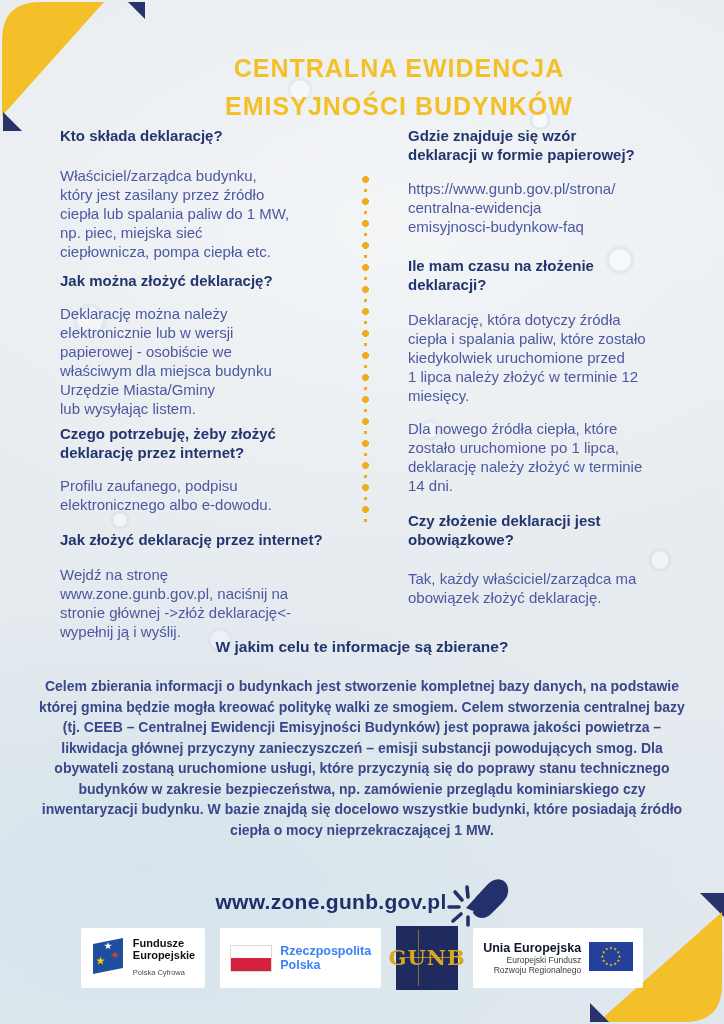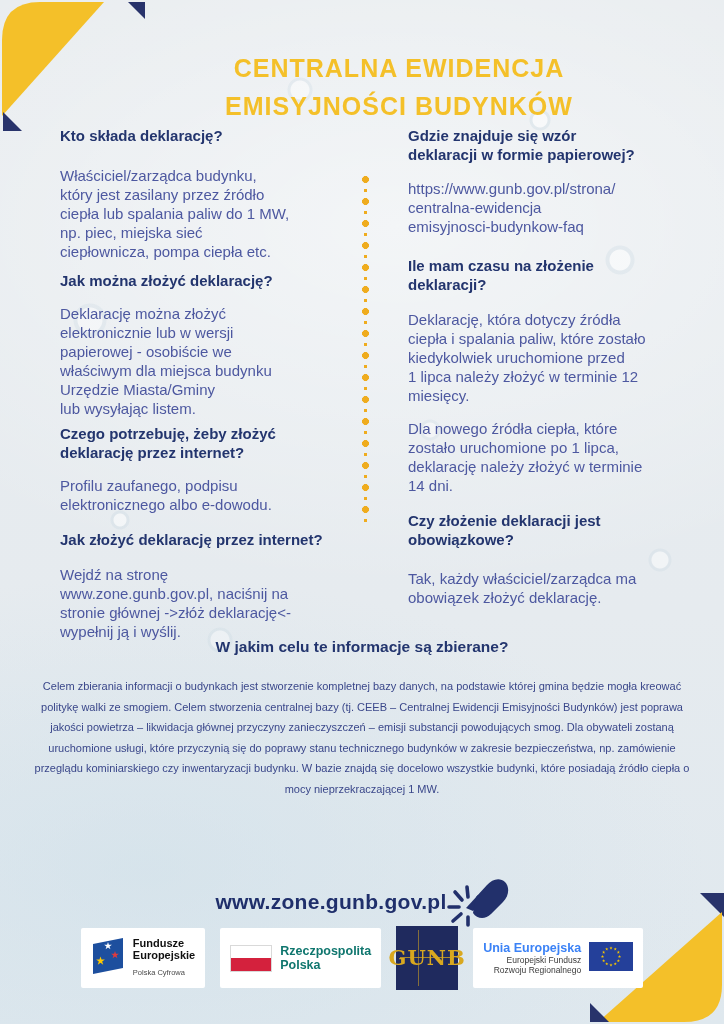--- a/index.html
+++ b/index.html
@@ -51,53 +51,53 @@
     background-size:7px 22px,7px 22px;
     background-position:0 0,0 11px;
     background-repeat:repeat-y,repeat-y;
   }
   .purpose-heading{
     position:absolute;top:638px;left:0;width:724px;text-align:center;
     color:#23356e;font-size:15.5px;font-weight:bold;margin:0;
   }
   .purpose-body{
     position:absolute;top:676px;left:30px;width:664px;text-align:center;
-    color:#3a478a;font-size:11px;line-height:20.5px;margin:0;
+    color:#3a478a;font-size:14px;line-height:20.5px;margin:0;font-weight:bold;
   }
   .website-row{
     position:absolute;top:872px;left:0;width:724px;height:60px;
     display:flex;align-items:center;justify-content:center;
   }
   .website-url{color:#1f2f6b;font-size:21px;font-weight:bold;letter-spacing:.3px;}
   .logos{
     position:absolute;top:926px;left:0;width:724px;
     display:flex;align-items:center;justify-content:center;gap:15px;
   }
   .logo-box{
     background:#fff;border-radius:2px;display:flex;align-items:center;gap:8px;
     padding:8px 10px;height:44px;box-sizing:content-box;
   }
   .fe-text b{display:block;font-size:11px;line-height:12px;color:#101010;}
   .fe-sub{font-size:7.5px;color:#4a4a4a;margin-top:2px;}
   .pl-flag{width:42px;height:27px;border:1px solid #d9d9d9;box-sizing:border-box;}
   .pl-flag .w{height:50%;background:#fff;}
   .pl-flag .r{height:50%;background:#d4213d;}
-  .rp-name{font-size:12.5px;line-height:14px;font-weight:bold;color:#0f766e;white-space:pre-line;}
+  .rp-name{font-size:12.5px;line-height:14px;font-weight:bold;color:#3b82f6;white-space:pre-line;}
   .gunb{
     position:relative;width:62px;height:64px;background:#1f2a5e;
     display:flex;flex-direction:row;align-items:center;justify-content:center;
   }
   .gunb .ltr{
     color:#d9a81f;font-family:"DejaVu Serif","Liberation Serif",serif;
     font-weight:bold;font-size:21px;line-height:22px;letter-spacing:1px;
   }
   .gunb .hline{position:absolute;left:4px;right:4px;top:31px;height:1px;background:rgba(217,168,31,.75);}
   .gunb .vline{position:absolute;top:4px;bottom:4px;left:22px;width:1px;background:rgba(217,168,31,.55);}
   .ue-text{text-align:right;}
-  .ue-text b{display:block;font-size:12.5px;line-height:14px;color:#3b82f6;}
+  .ue-text b{display:block;font-size:12.5px;line-height:14px;color:#0f172a;}
   .ue-sub{display:block;font-size:8.5px;line-height:10px;color:#3a3a3a;}
   .hand-icon{display:inline-block;}
 </style>
 </head>
 <body>
 
 <div class="page">
 
   <svg width="0" height="0" style="position:absolute" aria-hidden="true">
     <defs>
@@ -124,21 +124,21 @@
 
   <div class="columns">
     <div class="col">
       <h3 class="sec-heading mt7">Kto składa deklarację?</h3>
       <p class="sec-body mt21">Właściciel/zarządca budynku,
 który jest zasilany przez źródło
 ciepła lub spalania paliw do 1 MW,
 np. piec, miejska sieć
 ciepłownicza, pompa ciepła etc.</p>
       <h3 class="sec-heading mt10">Jak można złożyć deklarację?</h3>
-      <p class="sec-body mt14">Deklarację można złożyć
+      <p class="sec-body mt14">Deklarację można należy
 elektronicznie lub w wersji
 papierowej - osobiście we
 właściwym dla miejsca budynku
 Urzędzie Miasta/Gminy
 lub wysyłając listem.</p>
       <h3 class="sec-heading mt6">Czego potrzebuję, żeby złożyć
 deklarację przez internet?</h3>
       <p class="sec-body mt14">Profilu zaufanego, podpisu
 elektronicznego albo e-dowodu.</p>
       <h3 class="sec-heading mt16">Jak złożyć deklarację przez internet?</h3>

